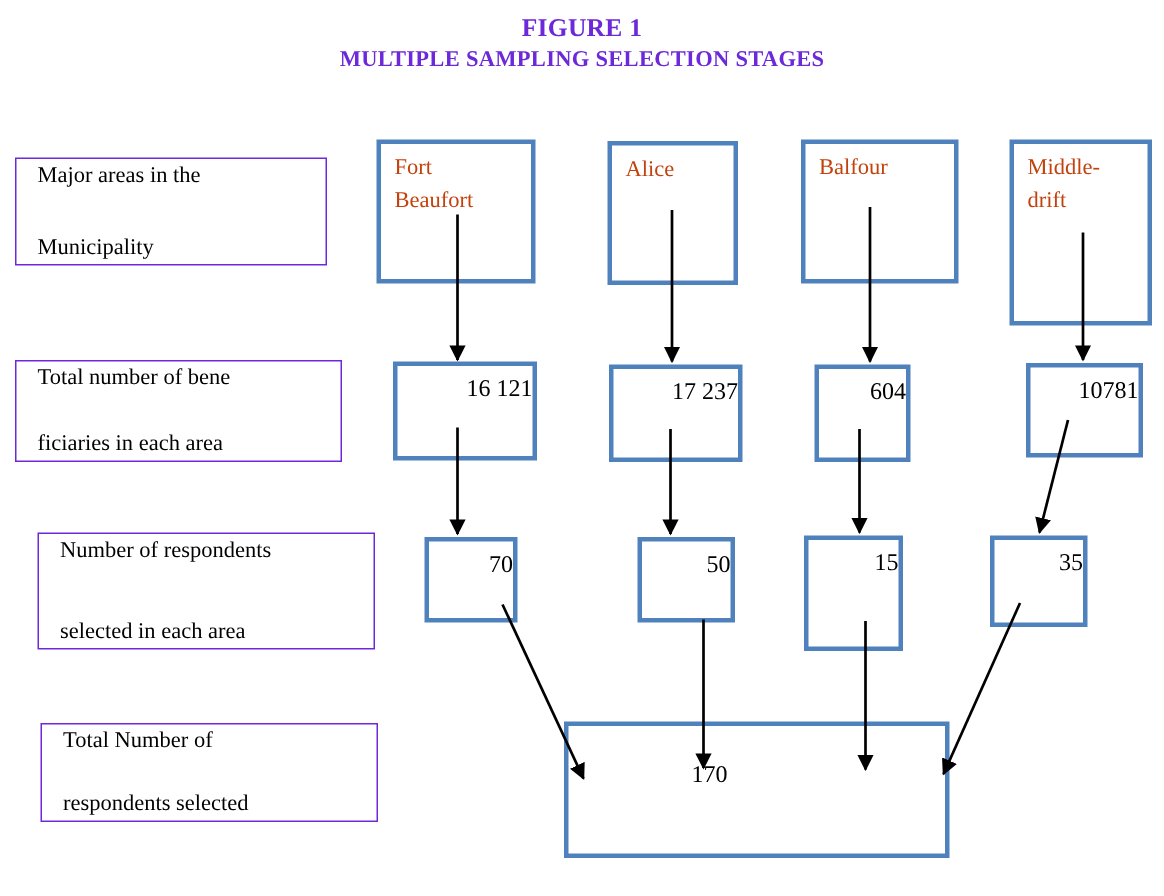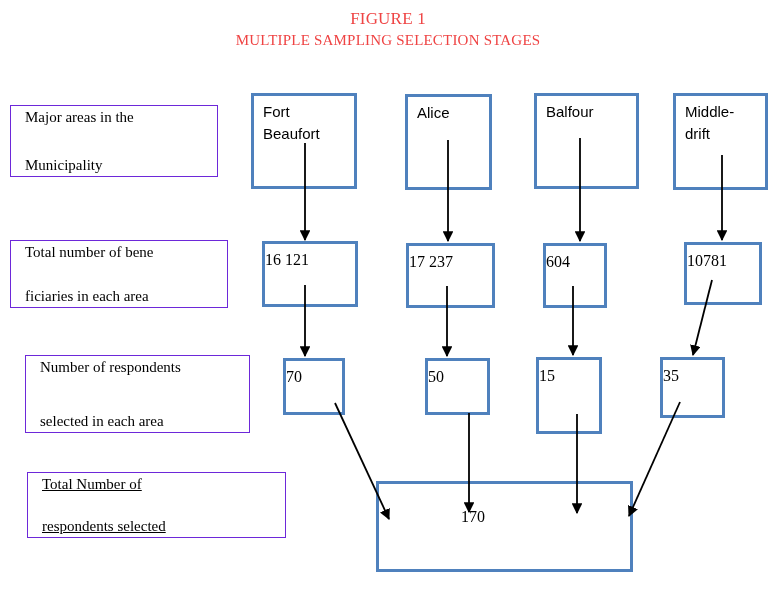--- a/index.html
+++ b/index.html
@@ -24,23 +24,23 @@
   }
   .title-block {
     position: absolute;
     left: 0;
     top: 8px;
     width: 776px;
     text-align: center;
   }
   .title-line {
     font-family: "Liberation Serif", serif;
-    font-weight: normal;
+    font-weight: bold;
     letter-spacing: 0.2px;
-    color: #ef4444;
+    color: #6d28d9;
   }
   .title-line-1 { font-size: 17px; line-height: 21px; }
   .title-line-2 { font-size: 15px; line-height: 22px; }
 
   
   .label-box {
     position: absolute;
     border: 1px solid #6d28d9;
     background: #ffffff;
     box-sizing: border-box;
@@ -59,32 +59,32 @@
   .blue-box {
     position: absolute;
     border: 3px solid #4F81BD;
     background: #ffffff;
     box-sizing: border-box;
   }
   .blue-box .btxt {
     position: absolute;
     left: 9px;
     top: 5px;
-    font-family: Liberation Sans, sans-serif;
+    font-family: Liberation Serif, serif;
     font-size: 15px;
     line-height: 22px;
-    color: #000000;
+    color: #c2410c;
     white-space: pre;
   }
   .blue-box.num .btxt {
     position: absolute;
     left: 0;
     right: 0;
     top: 6px;
-    text-align: left;
+    text-align: right;
     font-family: "Liberation Serif", serif;
     font-size: 16px;
     line-height: 20px;
     color: #000;
   }
   .sum-label {
     position: absolute;
     font-family: "Liberation Serif", serif;
     font-size: 16px;
     color: #000;
@@ -116,39 +116,39 @@
   <div class="label-box" style="left:10px; top:240px; width:218px; height:68px;">
     <span class="ln">Total number of bene</span>
     <span class="ln">ficiaries in each area</span>
   </div>
 
   <div class="label-box" style="left:25px; top:355px; width:225px; height:78px;">
     <span class="ln">Number of respondents</span>
     <span class="ln">selected in each area</span>
   </div>
 
-  <div class="label-box" style="left:27px; top:472px; width:259px; height:66px;text-decoration:underline;">
+  <div class="label-box" style="left:27px; top:482px; width:225px; height:66px;">
     <span class="ln">Total Number of</span>
     <span class="ln">respondents selected</span>
   </div>
 
   <div class="blue-box" style="left:251px; top:93px; width:106px; height:96px;">
     <span class="btxt">Fort</span>
     <span class="btxt" style="top:27px;">Beaufort</span>
   </div>
 
   <div class="blue-box" style="left:405px; top:94px; width:87px; height:96px;">
     <span class="btxt">Alice</span>
   </div>
 
   <div class="blue-box" style="left:534px; top:93px; width:105px; height:96px;">
     <span class="btxt">Balfour</span>
   </div>
 
-  <div class="blue-box" style="left:673px; top:93px; width:95px; height:97px;">
+  <div class="blue-box" style="left:673px; top:93px; width:95px; height:124px;">
     <span class="btxt">Middle-</span>
     <span class="btxt" style="top:27px;">drift</span>
   </div>
 
   <div class="blue-box num" style="left:262px; top:241px; width:96px; height:66px;">
     <span class="btxt">16 121</span>
   </div>
 
   <div class="blue-box num" style="left:406px; top:243px; width:89px; height:65px;">
     <span class="btxt">17 237</span>

